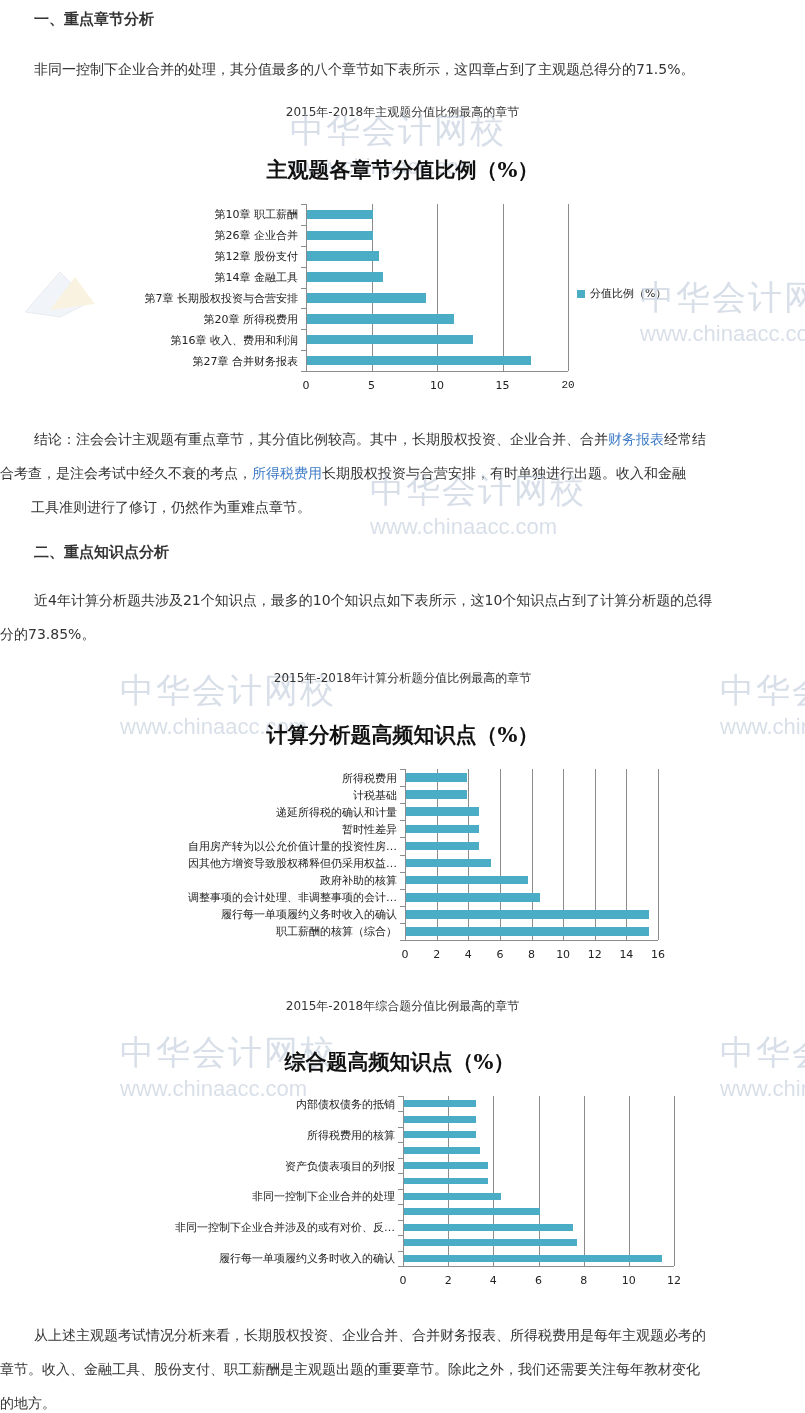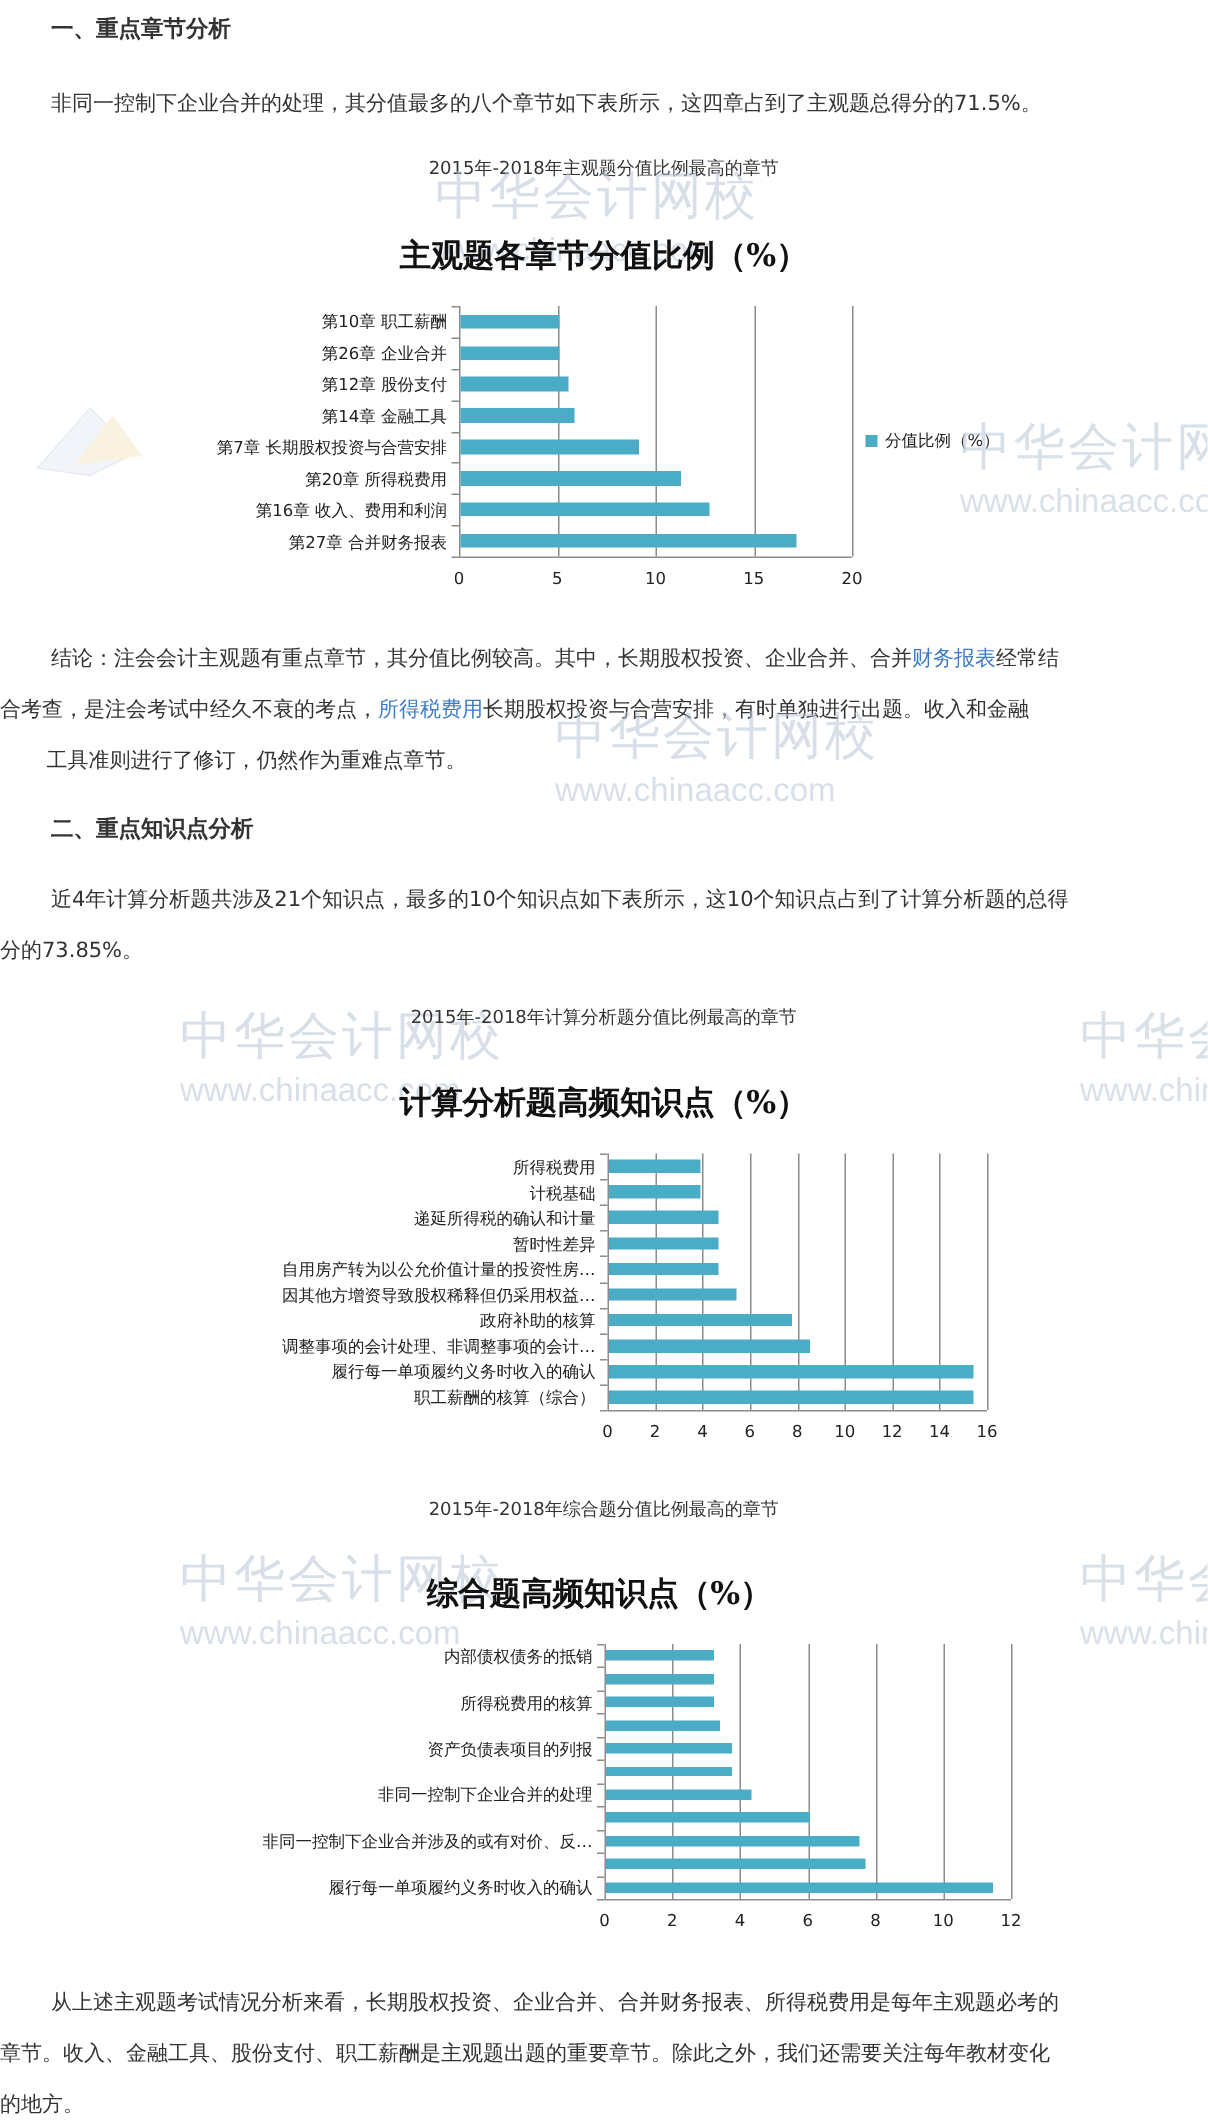--- a/index.html
+++ b/index.html
@@ -47,21 +47,21 @@
 <div id="chart1">
     <div class="plot" style="left: 306px; top: 204px; width: 262px; height: 167px;">
       <div class="xtick-label" style="left: -15px; top: 175px;">0</div>
       <div class="gridline" style="left: 65.5px; height: 167px;"></div>
       <div class="xtick-label" style="left: 50.5px; top: 175px;">5</div>
       <div class="gridline" style="left: 131px; height: 167px;"></div>
       <div class="xtick-label" style="left: 116px; top: 175px;">10</div>
       <div class="gridline" style="left: 196.5px; height: 167px;"></div>
       <div class="xtick-label" style="left: 181.5px; top: 175px;">15</div>
       <div class="gridline" style="left: 262px; height: 167px;"></div>
-      <div class="xtick-label" style="left: 247px; top: 175px;">20</div>
+      <div class="xtick-label" style="left: 247px; top: 175px; font-family: Liberation Mono, monospace;">20</div>
       <div class="axis-y" style="height: 167px;"></div>
       <div class="axis-x" style="top: 167px; width: 262px;"></div>
       <div class="ytick" style="top: 0px;"></div>
       <div class="ytick" style="top: 20.875px;"></div>
       <div class="ytick" style="top: 41.75px;"></div>
       <div class="ytick" style="top: 62.625px;"></div>
       <div class="ytick" style="top: 83.5px;"></div>
       <div class="ytick" style="top: 104.375px;"></div>
       <div class="ytick" style="top: 125.25px;"></div>
       <div class="ytick" style="top: 146.125px;"></div>

